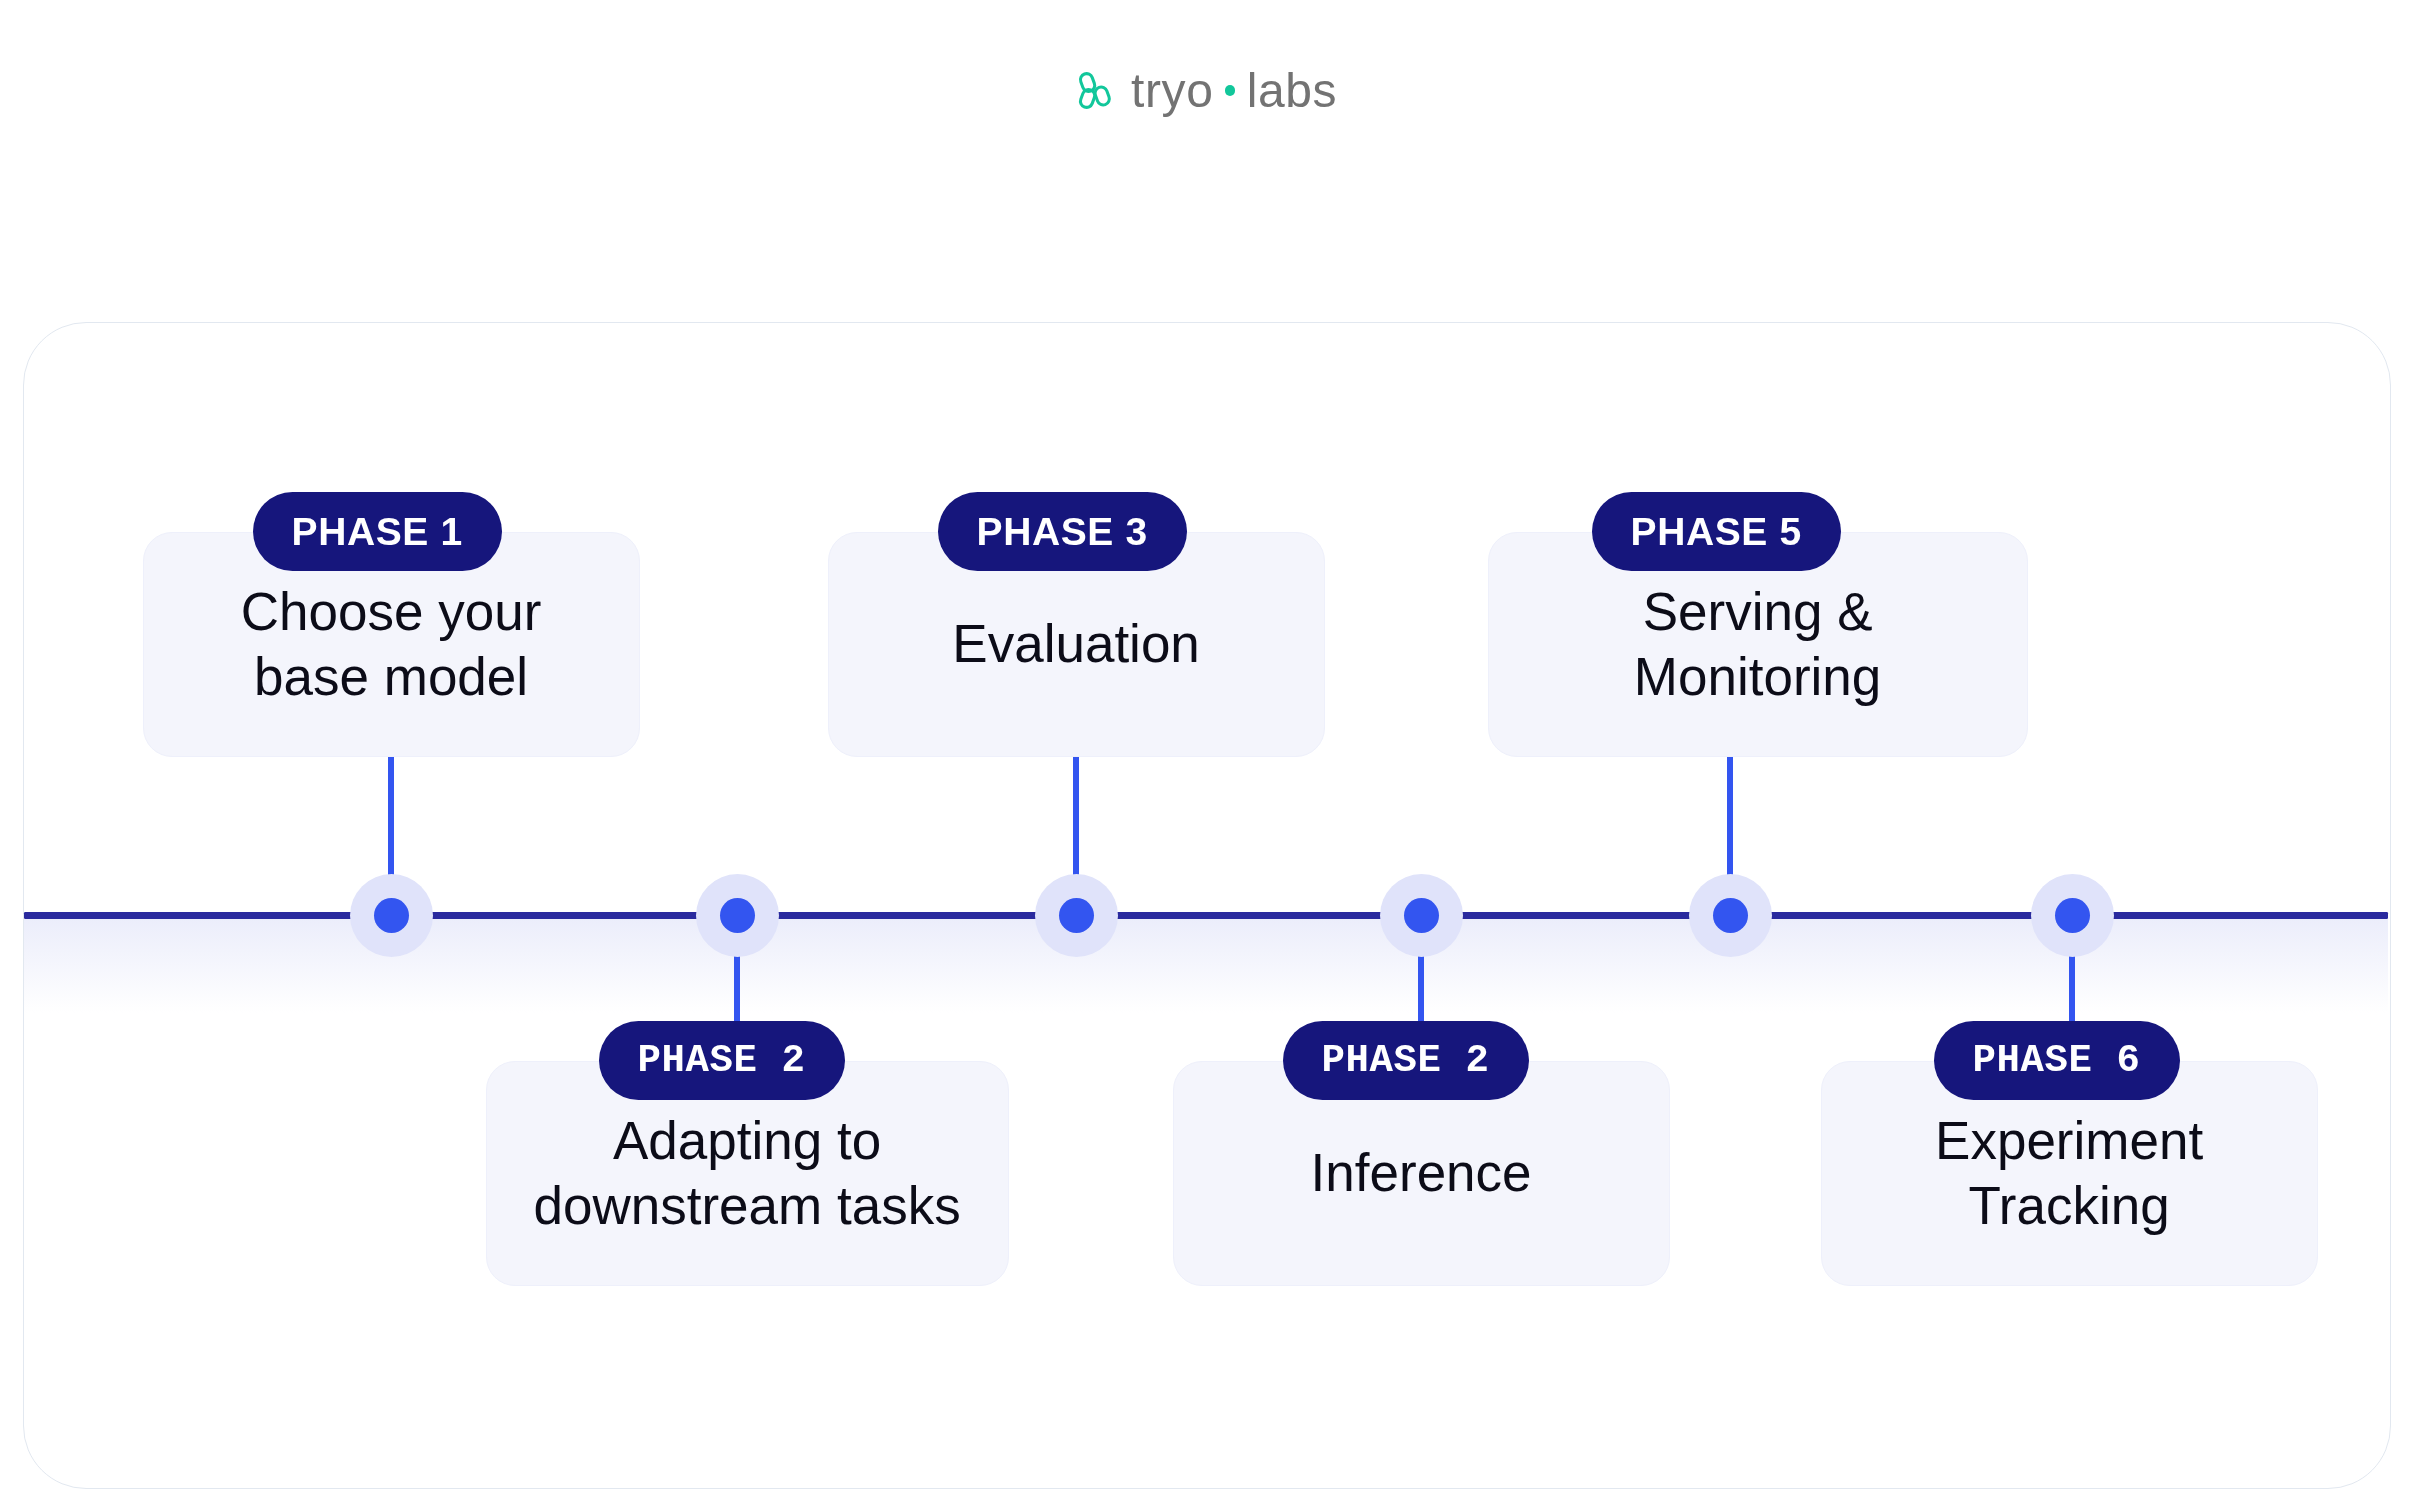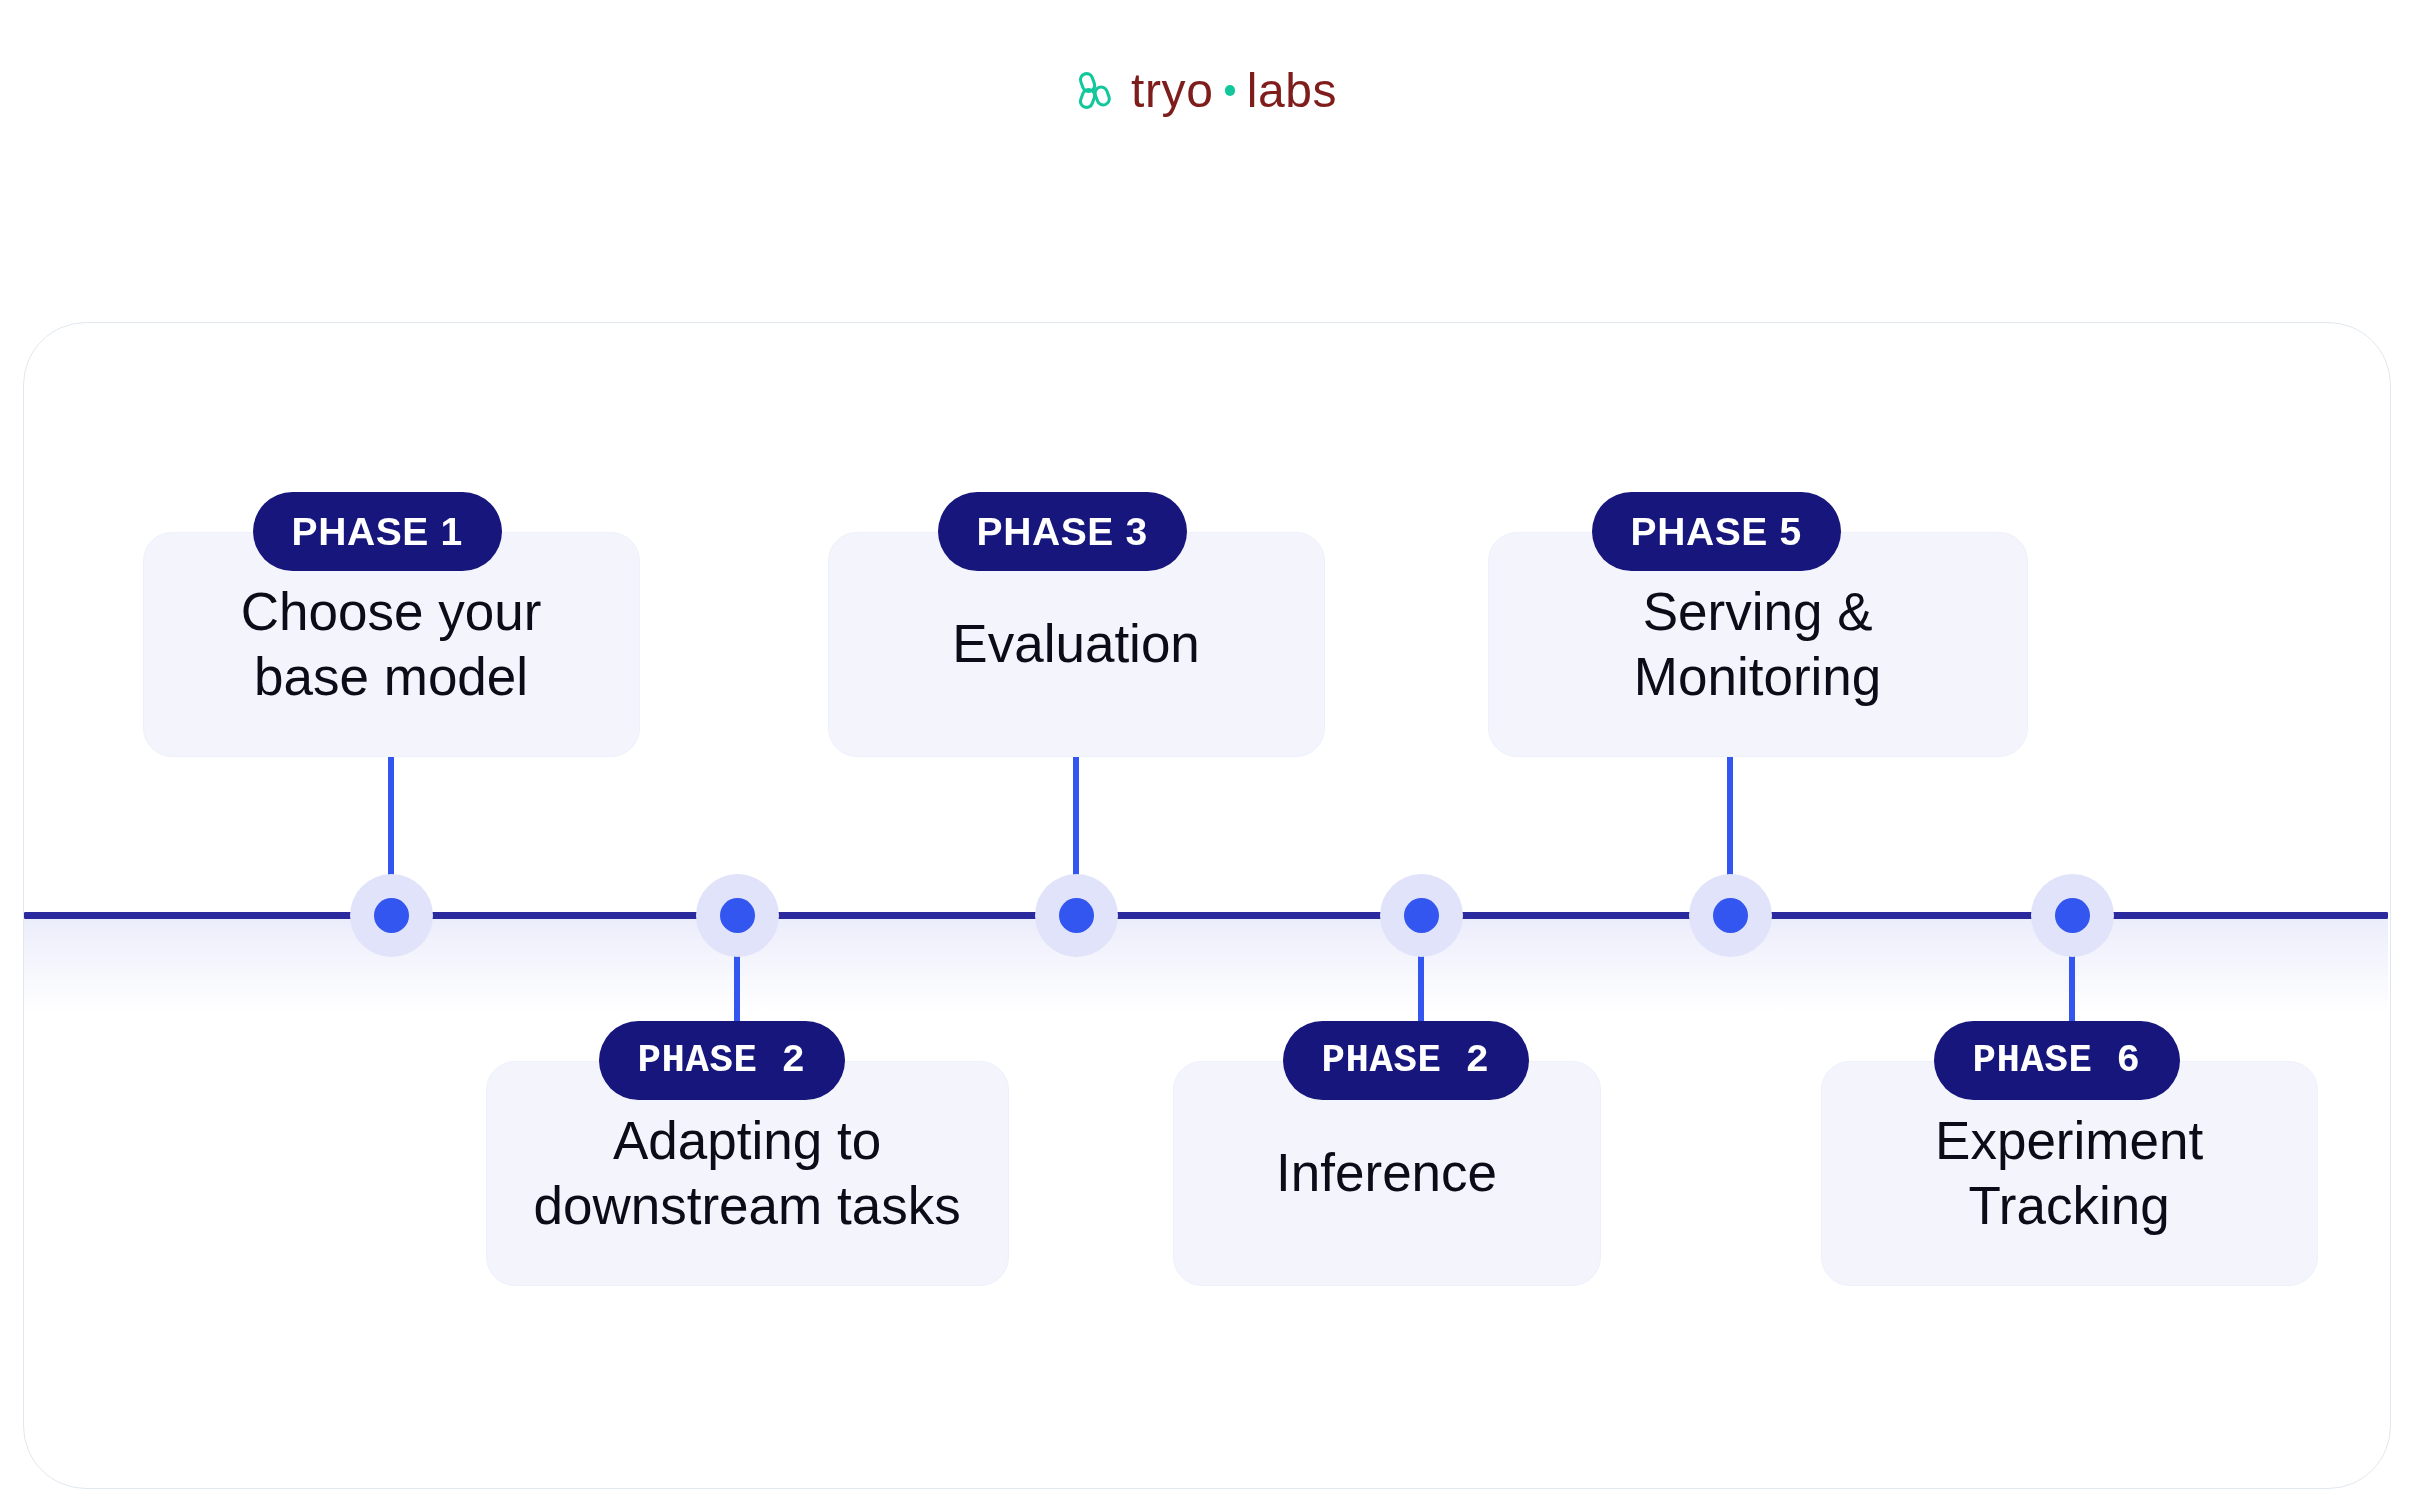--- a/index.html
+++ b/index.html
@@ -35,21 +35,21 @@
     height: 39px;
     display: block;
   }
   .brand-text {
     display: flex;
     align-items: center;
     gap: 10px;
     font-size: 48px;
     font-weight: 400;
     letter-spacing: 0.6px;
-    color: #7f1d1d;
+    color: #737373;
   }
   .brand-dot {
     width: 10.7px;
     height: 10.7px;
     border-radius: 50%;
     background: #12c79b;
     display: inline-block;
     margin: 0 1.3px;
   }
 
@@ -185,21 +185,21 @@
     color: #ffffff;
     letter-spacing: 0.6px;
   }
   .badge.above { left: -138px; top: 169px; }
   .badge.below { left: -138px; top: 698px; font-family: Liberation Mono, monospace; }
 
   
   .phase[data-idx="1"] .card { width: 497px; left: -248px; }
   .phase[data-idx="2"] .card { width: 523px; left: -251px; }
   .phase[data-idx="3"] .card { width: 497px; left: -248px; }
-  .phase[data-idx="4"] .card { width: 428px; left: -248px; }
+  .phase[data-idx="4"] .card { width: 497px; left: -248px; }
   .phase[data-idx="5"] .card { width: 540px; left: -242px; }
   .phase[data-idx="6"] .card { width: 497px; left: -251px; }
 </style>
 </head>
 <body>
 
 <div class="page">
 
   <div class="brand">
     <svg class="brand-mark" viewBox="0 0 64 64">

